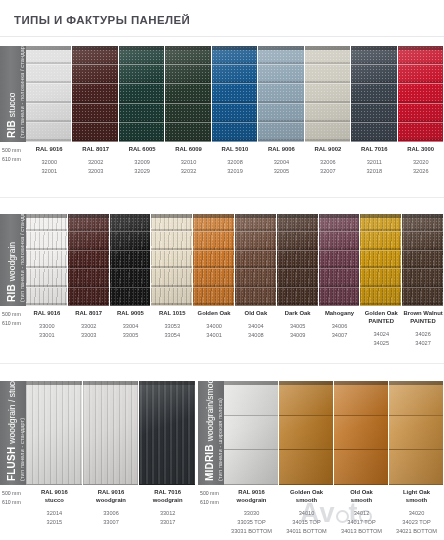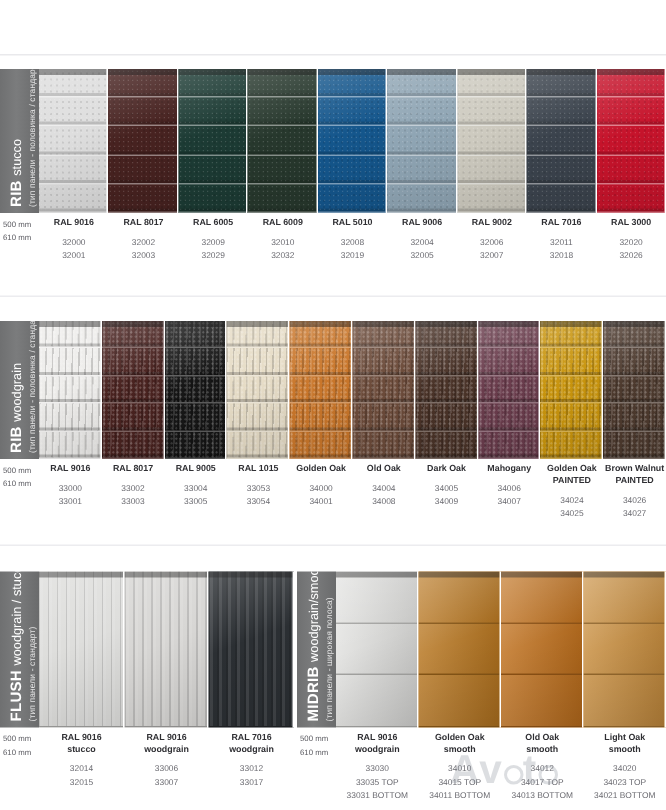--- a/index.html
+++ b/index.html
@@ -118,20 +118,21 @@
   }
   .watermark .o { display:inline-block; width:13px; height:13px;
     border:2.5px solid rgba(140,145,155,.30); border-radius:50%;
     vertical-align:-1px; }
 </style>
 </head>
 <body>
 
 <div class="page">
 
+  <div class="heading">ТИПЫ И ФАКТУРЫ ПАНЕЛЕЙ</div>
   <div class="head-rule"></div>
 
   <div class="sep" style="top:197px;"></div>
   <div class="sep" style="top:363px;"></div>
 
   <div id="sections-host">
       <div class="section" style="left: 0px; top: 46px; width: 444px; height: 150px;">
         <div class="vtitle" style="height: 96px;">
           <div class="vt-main" style="left: 6px; top: 92px;"><span>RIB</span> <span class="thin">stucco</span></div>
           <div class="vt-sub" style="left: 19px; top: 92px;">(тип панели - половинка / стандарт)</div>

